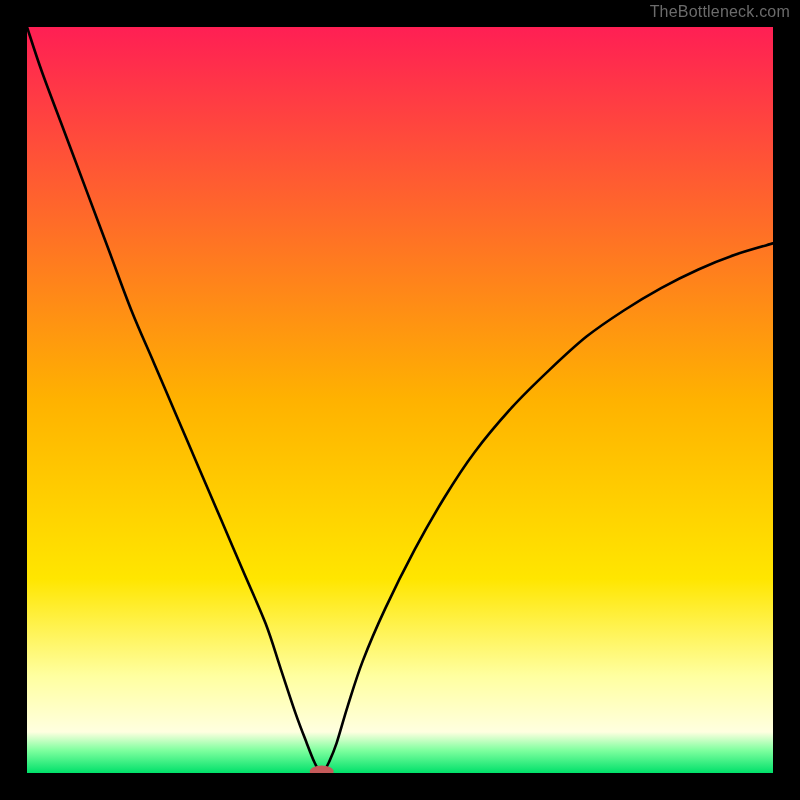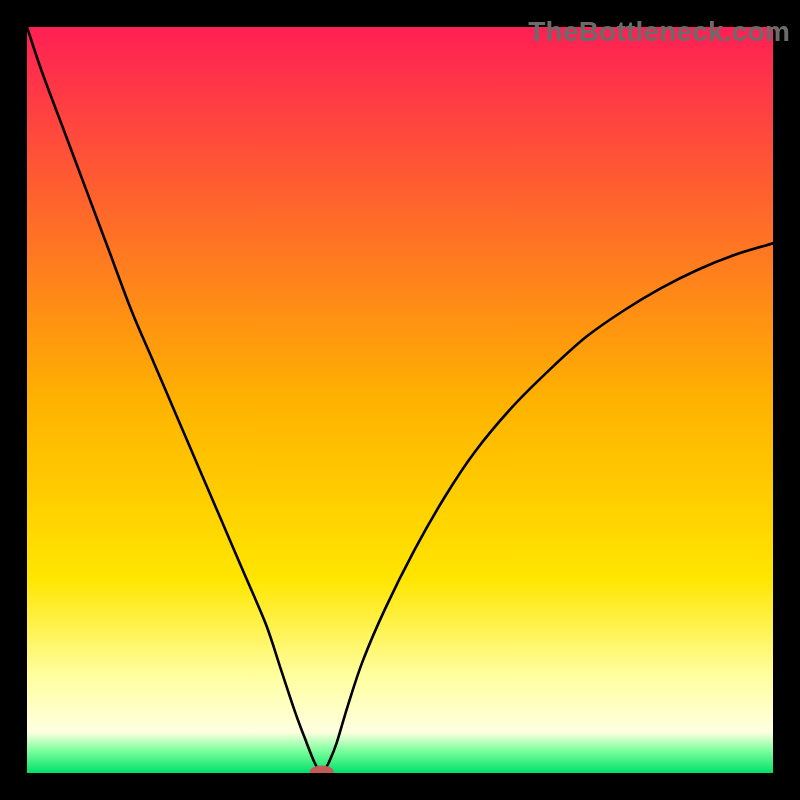--- a/index.html
+++ b/index.html
@@ -19,25 +19,25 @@
   .plot {
     position: absolute;
     left: 27px;
     top: 27px;
     width: 746px;
     height: 746px;
     overflow: hidden;
   }
   .watermark {
     position: absolute;
-    top: 16px;
+    top: 3px;
     right: 10px;
     color: #6b6b6b;
-    font-size: 28px;
-    font-weight: 700;
+    font-size: 16px;
+    font-weight: 400;
     letter-spacing: 0.2px;
     z-index: 5;
   }
   svg { display: block; }
 </style>
 </head>
 <body>
 
 <div class="frame">
   <div class="watermark">TheBottleneck.com</div>

